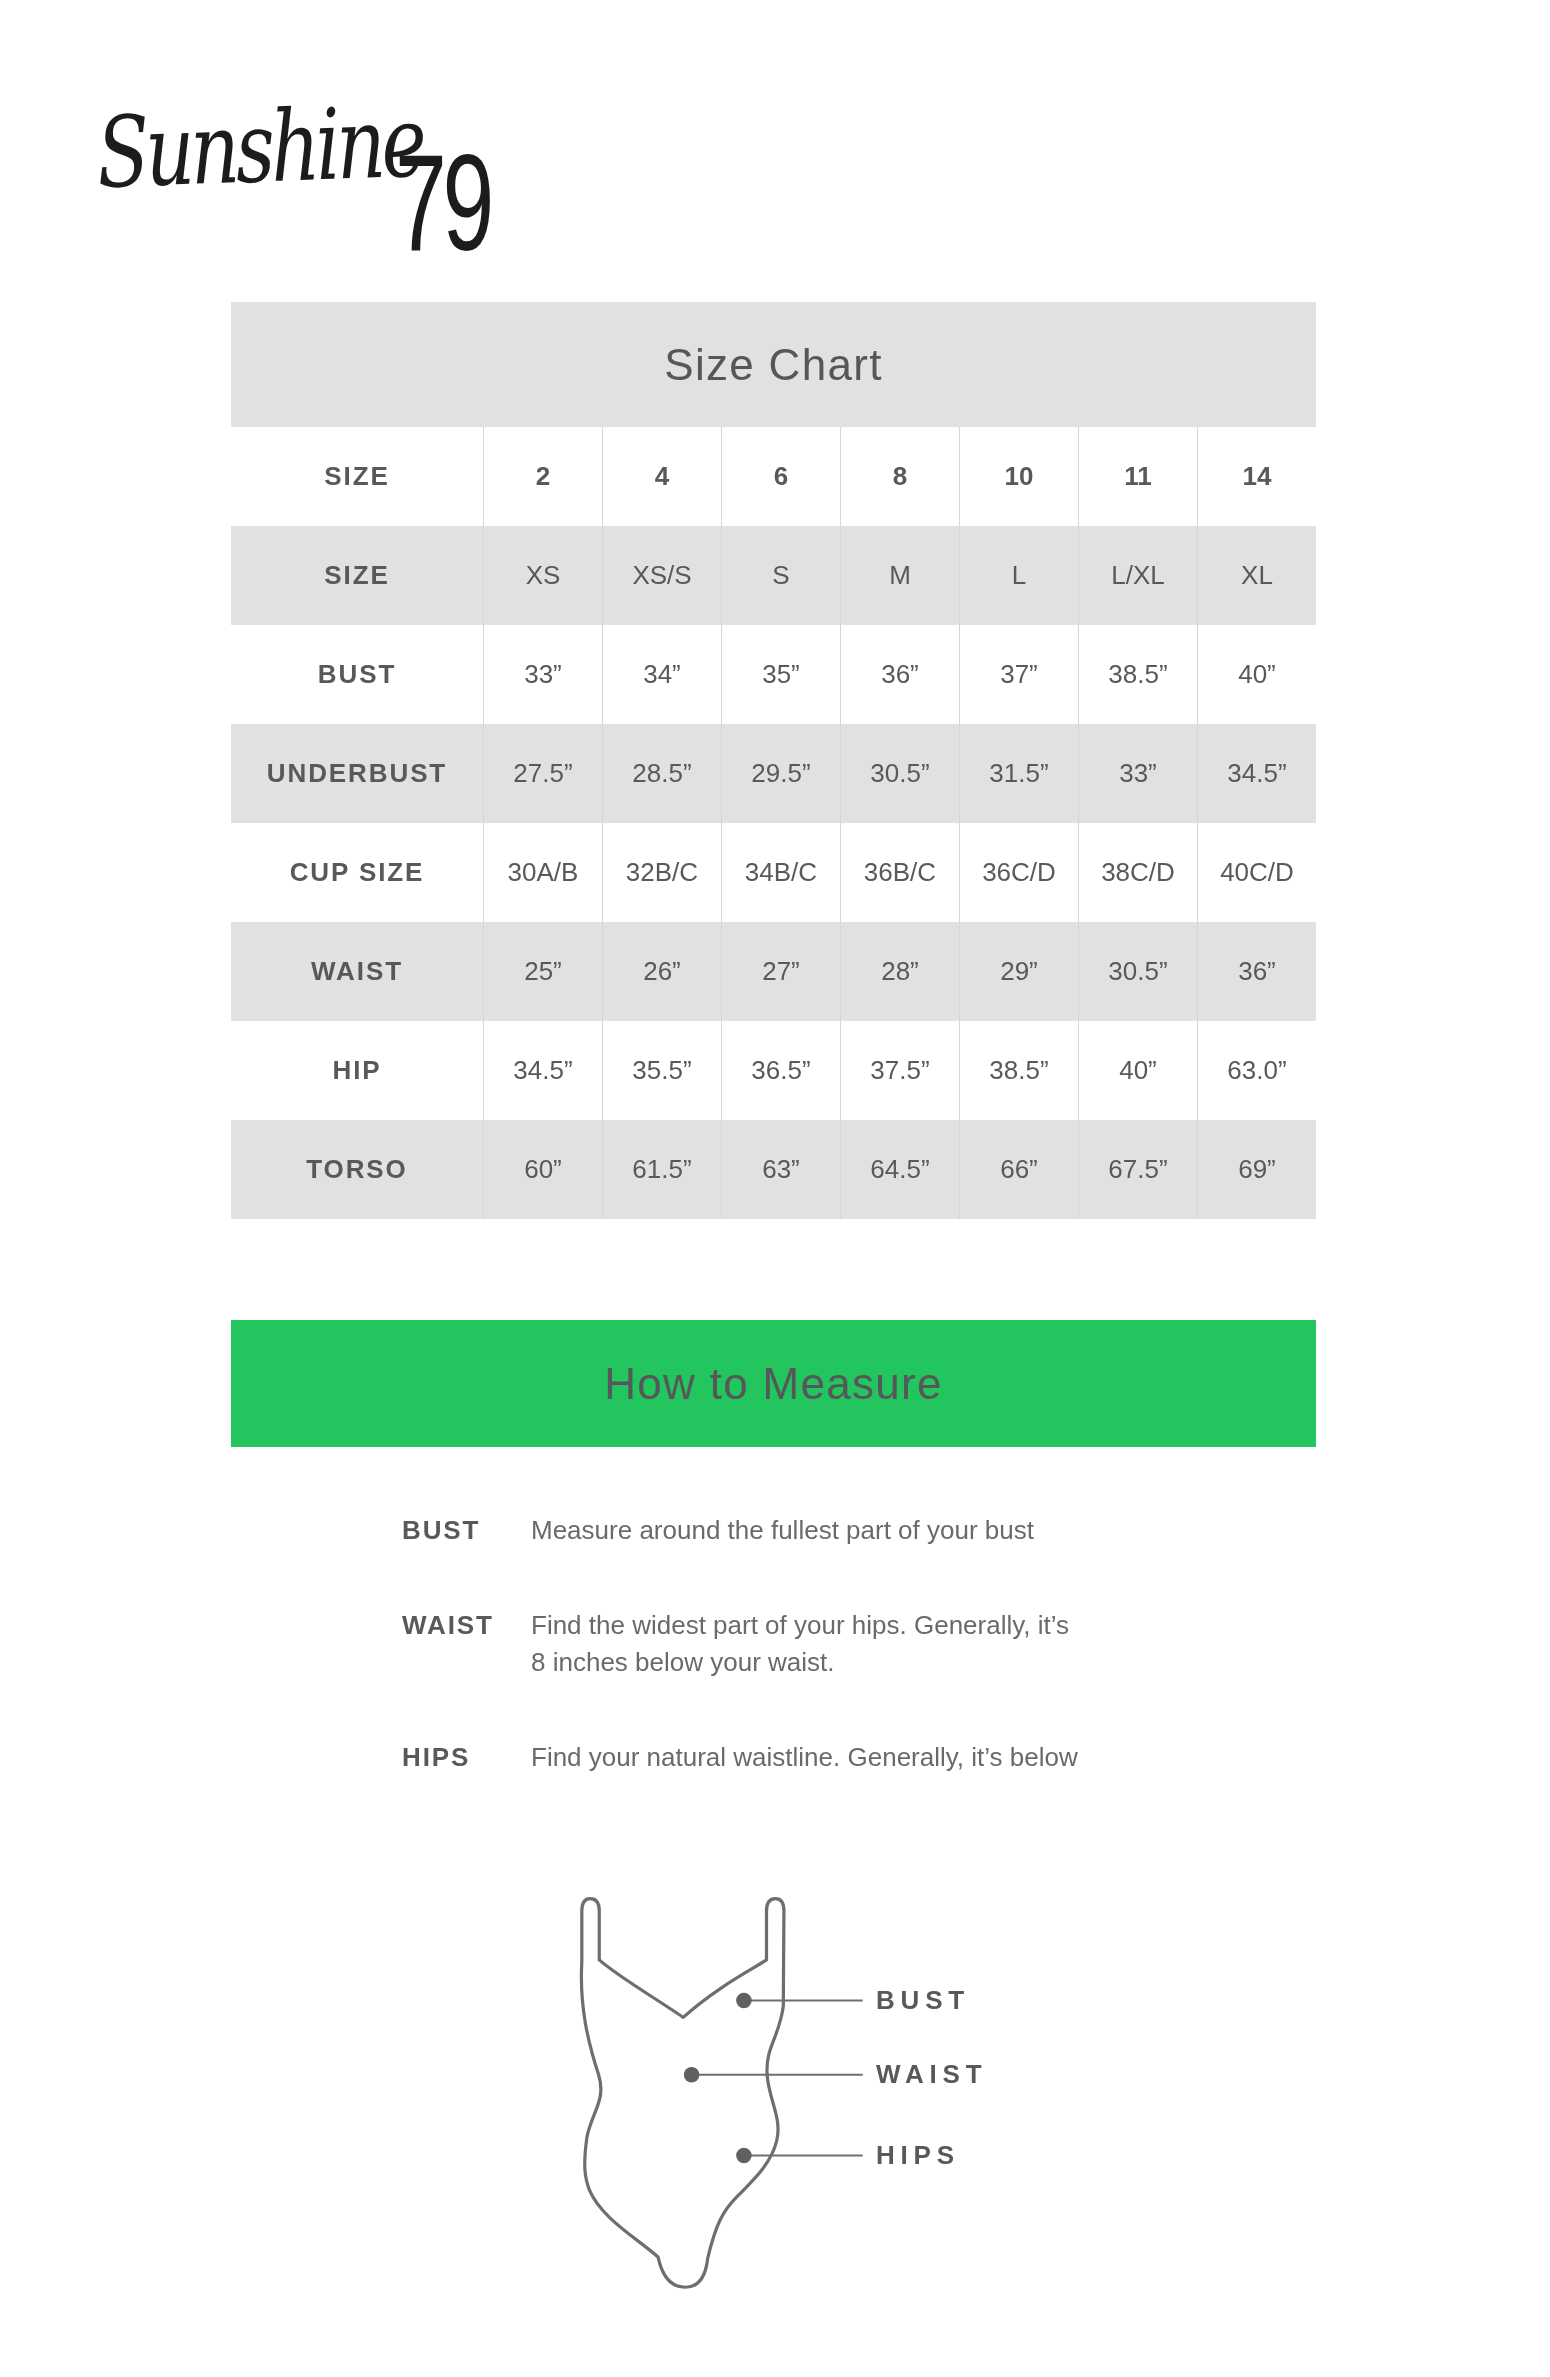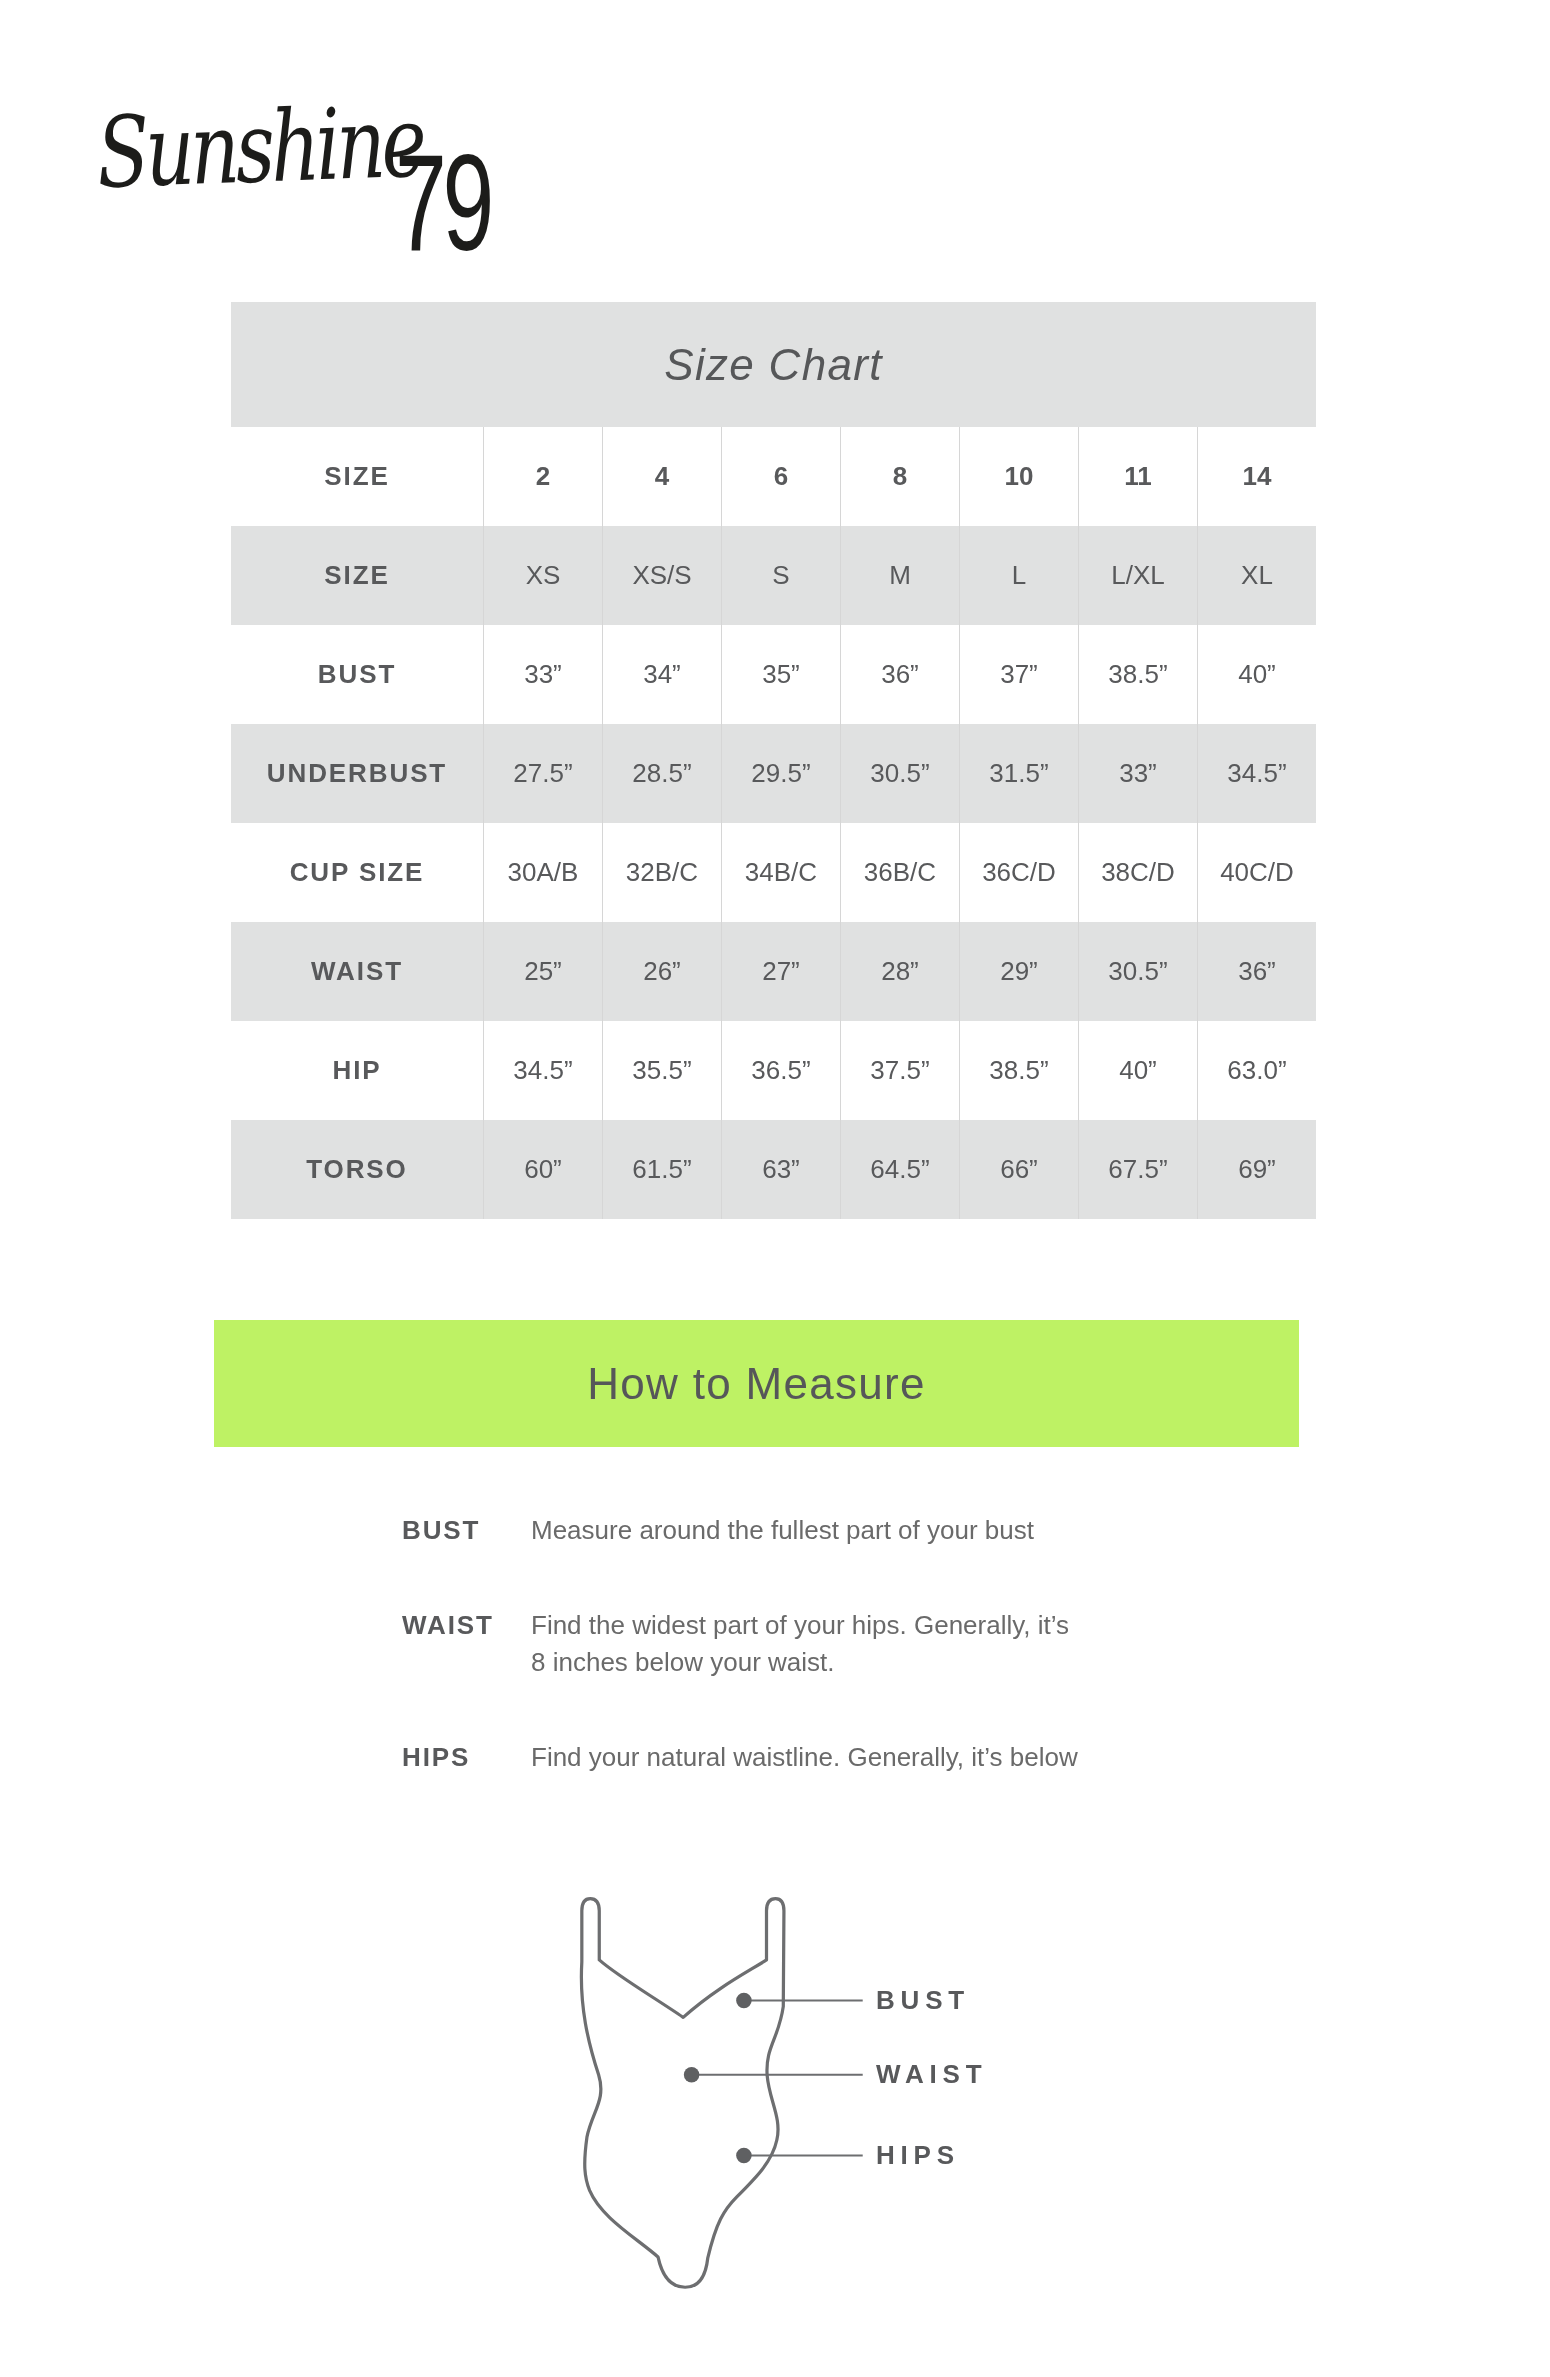--- a/index.html
+++ b/index.html
@@ -36,38 +36,38 @@
   }
 
   
   .size-chart { position: absolute; left: 231px; top: 302px; width: 1085px; }
   .band-title {
     height: 125px;
     background: #e0e1e1;
     color: #565759;
     font-size: 44px;
     letter-spacing: 1.3px;
-    display: flex; align-items: center; justify-content: center; font-style: italic;
+    display: flex; align-items: center; justify-content: center;
   }
   .trow { display: flex; height: 99px; background: #ffffff; }
   .trow.gray { background: #e0e1e1; }
   .cell {
     flex: 1 1 0;
     display: flex; align-items: center; justify-content: center;
     font-size: 26px;
     color: #58595b;
   }
   .cell + .cell { border-left: 1.3px solid #d6d6d6; }
   .cell.label { flex: 0 0 252px; font-weight: bold; letter-spacing: 1.9px; }
   .trow.bold-values .cell { font-weight: bold; }
 
   
   .measure-band {
-    position: absolute; left: 214px; top: 1320px; width: 1085px; height: 127px;
-    background: #bef264;
+    position: absolute; left: 231px; top: 1320px; width: 1085px; height: 127px;
+    background: #22c55e;
     color: #565759;
     font-size: 44px;
     letter-spacing: 1.3px;
     display: flex; align-items: center; justify-content: center;
   }
   .measure-item { position: absolute; left: 402px; display: flex; }
   .measure-item.m0 { top: 1512px; }
   .measure-item.m1 { top: 1607px; }
   .measure-item.m2 { top: 1739px; }
   .measure-label {

